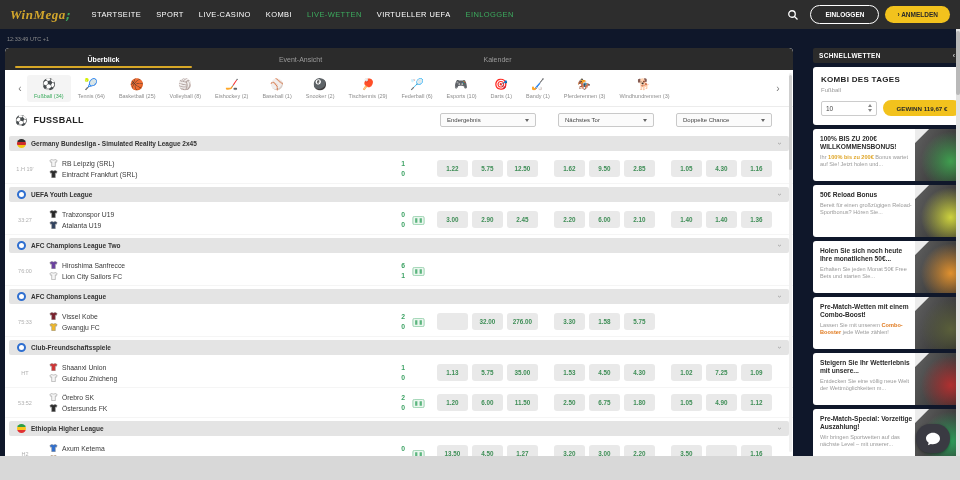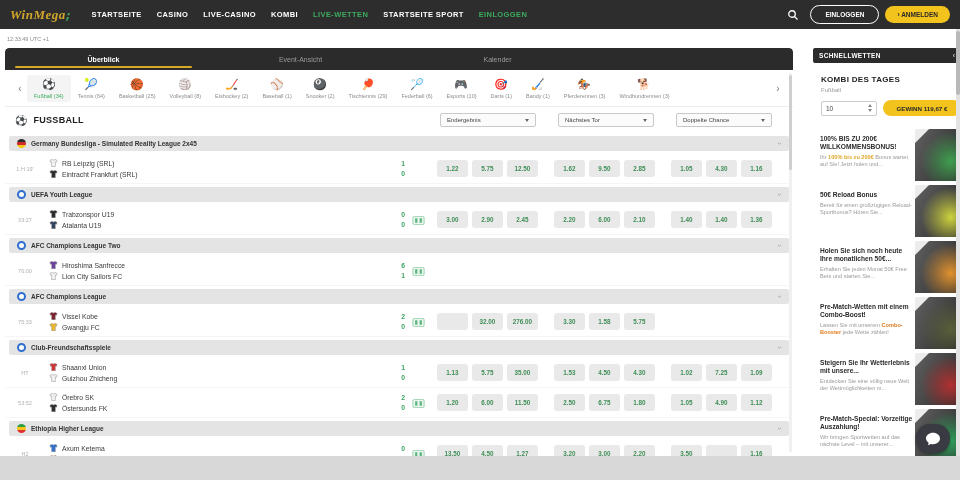--- a/index.html
+++ b/index.html
@@ -1,25 +1,25 @@
 <!DOCTYPE html>
 <html><head>
 <meta charset="utf-8">
 <style>
   * { margin:0; padding:0; box-sizing:border-box; }
   html,body { background:#d8d8d8; }
   .page { position:relative; width:960px; height:456px; overflow:hidden;
-          background:#ffffff; font-family:"Liberation Sans", sans-serif; }
+          background:#0f172a; font-family:"Liberation Sans", sans-serif; }
 
   
   .topbar { height:29px; background:#2d2d2d; display:flex; align-items:center; padding:0 10px; }
   .logo { font:italic 700 13px "Liberation Serif", serif; color:#d2a62c; letter-spacing:.5px; white-space:nowrap; }
   .logo .dots { color:#3cab5e; font-size:11px; }
   .nav { display:flex; gap:15px; margin-left:22px; flex:1; align-items:center; }
-  .nav-item { color:#fff; font-size:7.5px; font-weight:700; letter-spacing:.4px; cursor:pointer; white-space:nowrap; }
+  .nav-item { color:#fff; font-size:7.5px; font-weight:400; letter-spacing:.4px; cursor:pointer; white-space:nowrap; }
   .nav-item.accent { color:#3cab5e; }
   .search-btn { width:18px; display:flex; justify-content:center; margin-right:8px; cursor:pointer; }
   .btn-login { border:1px solid #fff; border-radius:10px; color:#fff; font-size:6.5px; font-weight:700;
                padding:5px 14px; margin-right:6px; cursor:pointer; white-space:nowrap; }
   .btn-register { background:#f2c21d; border-radius:10px; color:#2a2a2a; font-size:6.5px; font-weight:700;
                   padding:5px 12px; cursor:pointer; white-space:nowrap; }
 
   .clock-row { height:19px; display:flex; align-items:center; padding:0 7px; color:#8a8a8a; font-size:5.5px; }
 
   
@@ -114,25 +114,25 @@
 </style>
 </head>
 <body>
 
 <div class="page">
 
   <div class="topbar">
     <div class="logo"><span>WinMega</span><span class="dots">ꓼ</span></div>
     <div class="nav">
         <div class="nav-item">STARTSEITE</div>
-        <div class="nav-item">CASINO</div>
+        <div class="nav-item">SPORT</div>
         <div class="nav-item">LIVE-CASINO</div>
         <div class="nav-item">KOMBI</div>
         <div class="nav-item accent">LIVE-WETTEN</div>
-        <div class="nav-item">STARTSEITE SPORT</div>
+        <div class="nav-item">VIRTUELLER UEFA</div>
         <div class="nav-item accent">EINLOGGEN</div>
       </div>
     <div class="search-btn">
       <svg width="12" height="12" viewBox="0 0 24 24" fill="none" stroke="#fff" stroke-width="2.6">
           <circle cx="10" cy="10" r="6.5"></circle>
           <line x1="15.5" y1="15.5" x2="21" y2="21"></line>
         </svg>
     </div>
     <div class="btn-login">EINLOGGEN</div>
     <div class="btn-register">› ANMELDEN</div>

